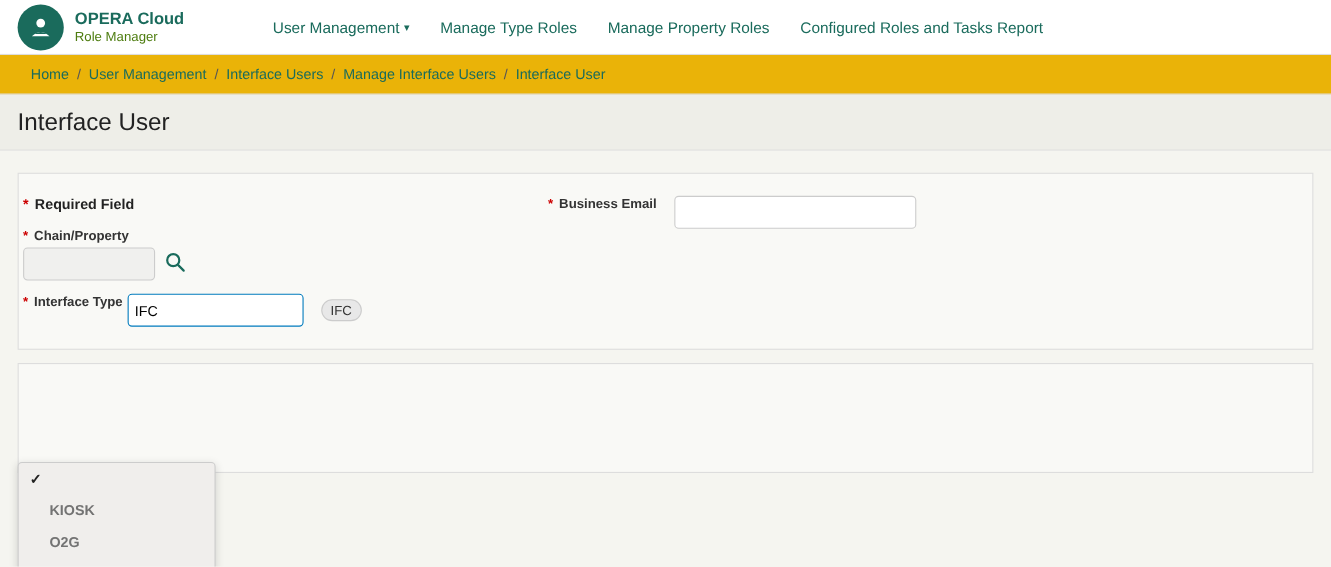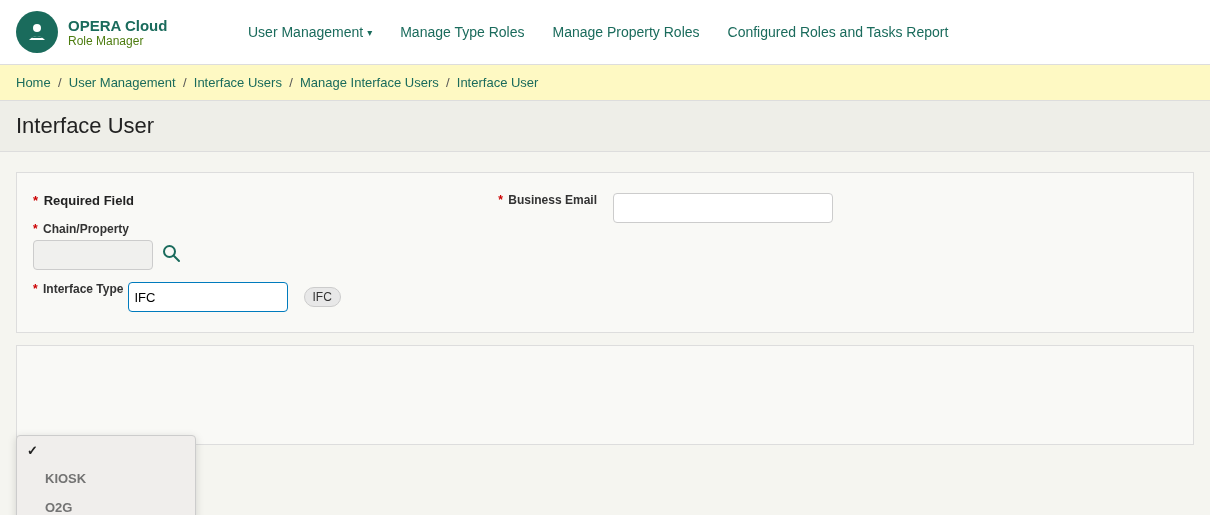--- a/index.html
+++ b/index.html
@@ -2,21 +2,21 @@
 <html><head>
   <meta charset="utf-8">
   <style>
     * { margin: 0; padding: 0; box-sizing: border-box; }
     body { font-family: -apple-system, BlinkMacSystemFont, 'Segoe UI', Helvetica, Arial, sans-serif; font-size: 14px; background: #f5f5f0; width: 1210px; height: 515px; overflow: hidden; }
 
     
     .header {
       background: #fff;
       border-bottom: 1px solid #ddd;
-      height: 65px;
+      height: 50px;
       display: flex;
       align-items: center;
       padding: 0 16px;
       gap: 32px;
     }
     .logo-area {
       display: flex;
       align-items: center;
       gap: 10px;
       min-width: 200px;
@@ -59,22 +59,22 @@
       cursor: pointer;
       display: flex;
       align-items: center;
       gap: 4px;
       white-space: nowrap;
     }
     .nav-item .arrow { font-size: 10px; }
 
     
     .breadcrumb-bar {
-      background: #fef9c3;
-      padding: 10px 16px;
+      background: #eab308;
+      padding: 10px 28px;
       border-bottom: 1px solid #ddd;
       font-size: 13px;
       color: #555;
     }
     .breadcrumb-bar span { color: #1a6b5c; cursor: pointer; }
 
     
     .page-title-bar {
       background: #eeeee8;
       padding: 12px 16px;
@@ -89,21 +89,21 @@
     
     .content {
       background: #f5f5f0;
       padding: 20px 16px;
       position: relative;
     }
 
     .form-section {
       background: #f9f9f6;
       border: 1px solid #ddd;
-      padding: 20px 16px;
+      padding: 20px 4px;
       margin-bottom: 12px;
       position: relative;
     }
 
     .required-note {
       font-size: 13px;
       font-weight: 600;
       color: #222;
       margin-bottom: 14px;
     }

